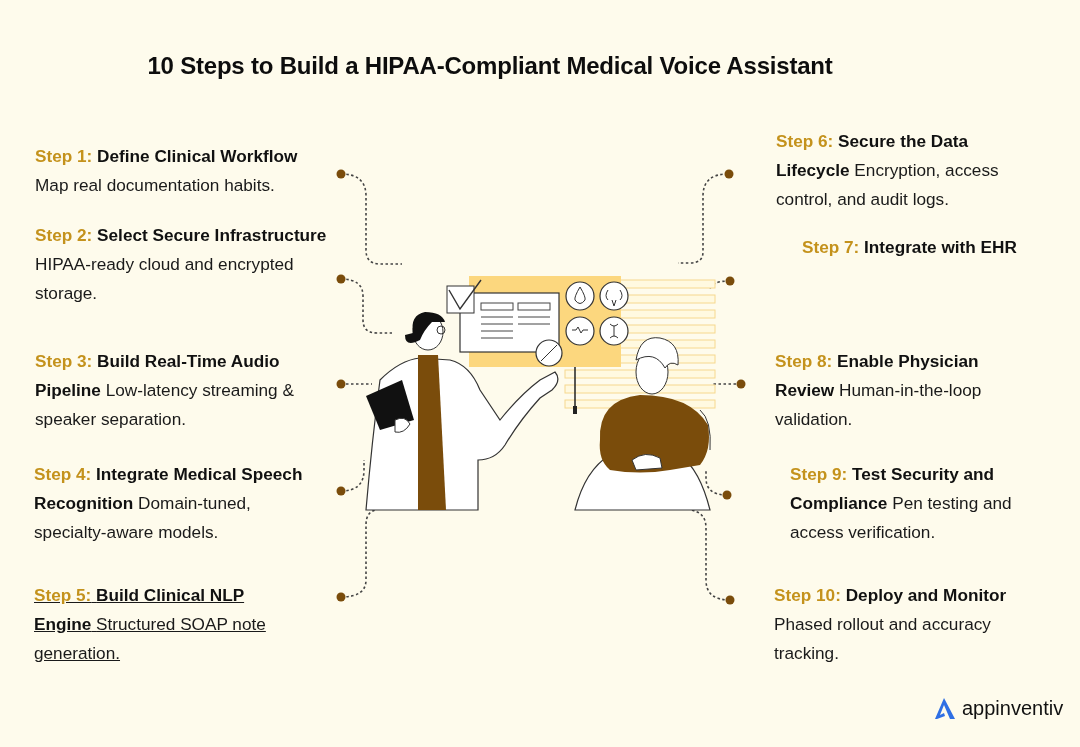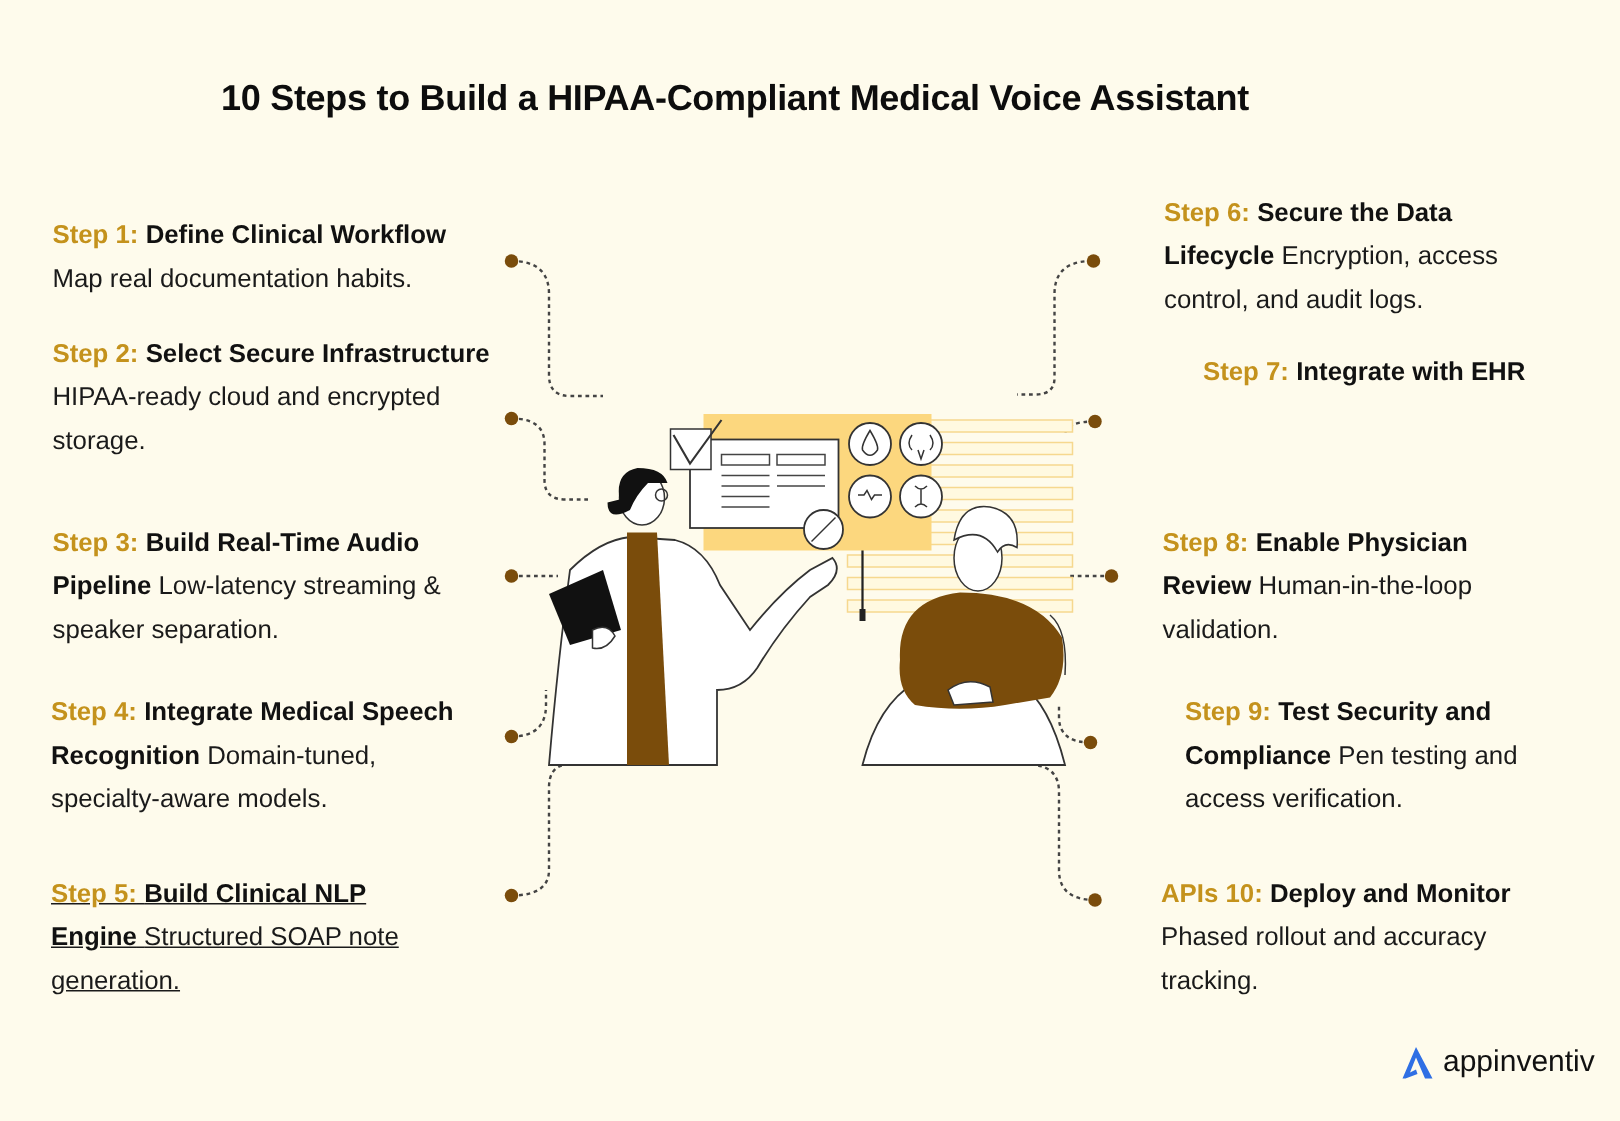--- a/index.html
+++ b/index.html
@@ -71,21 +71,21 @@
   <span class="label">Step 8:</span>
   <span class="head">Enable Physician Review</span>
   <span>Human-in-the-loop validation.</span>
 </div>
 <div class="step" style="left:774px; top:460px; width:260px;margin-left:16px;">
   <span class="label">Step 9:</span>
   <span class="head">Test Security and Compliance</span>
   <span>Pen testing and access verification.</span>
 </div>
 <div class="step" style="left:774px; top:581px; width:270px;">
-  <span class="label">APIs 10:</span>
+  <span class="label">Step 10:</span>
   <span class="head">Deploy and Monitor</span><br>
   <span>Phased rollout and accuracy tracking.</span>
 </div>
 
 <svg class="illus" viewBox="0 0 1080 747" xmlns="http://www.w3.org/2000/svg">
   <g fill="none" stroke="#444" stroke-width="1.6" stroke-dasharray="2.5 2.5">
 
     <path d="M341 174 Q366 174 366 196 L366 250 Q366 264 380 264 L402 264"></path>
     <path d="M341 279 Q363 279 363 296 L363 320 Q363 333 377 333 L392 333"></path>
     <path d="M341 384 L372 384"></path>

